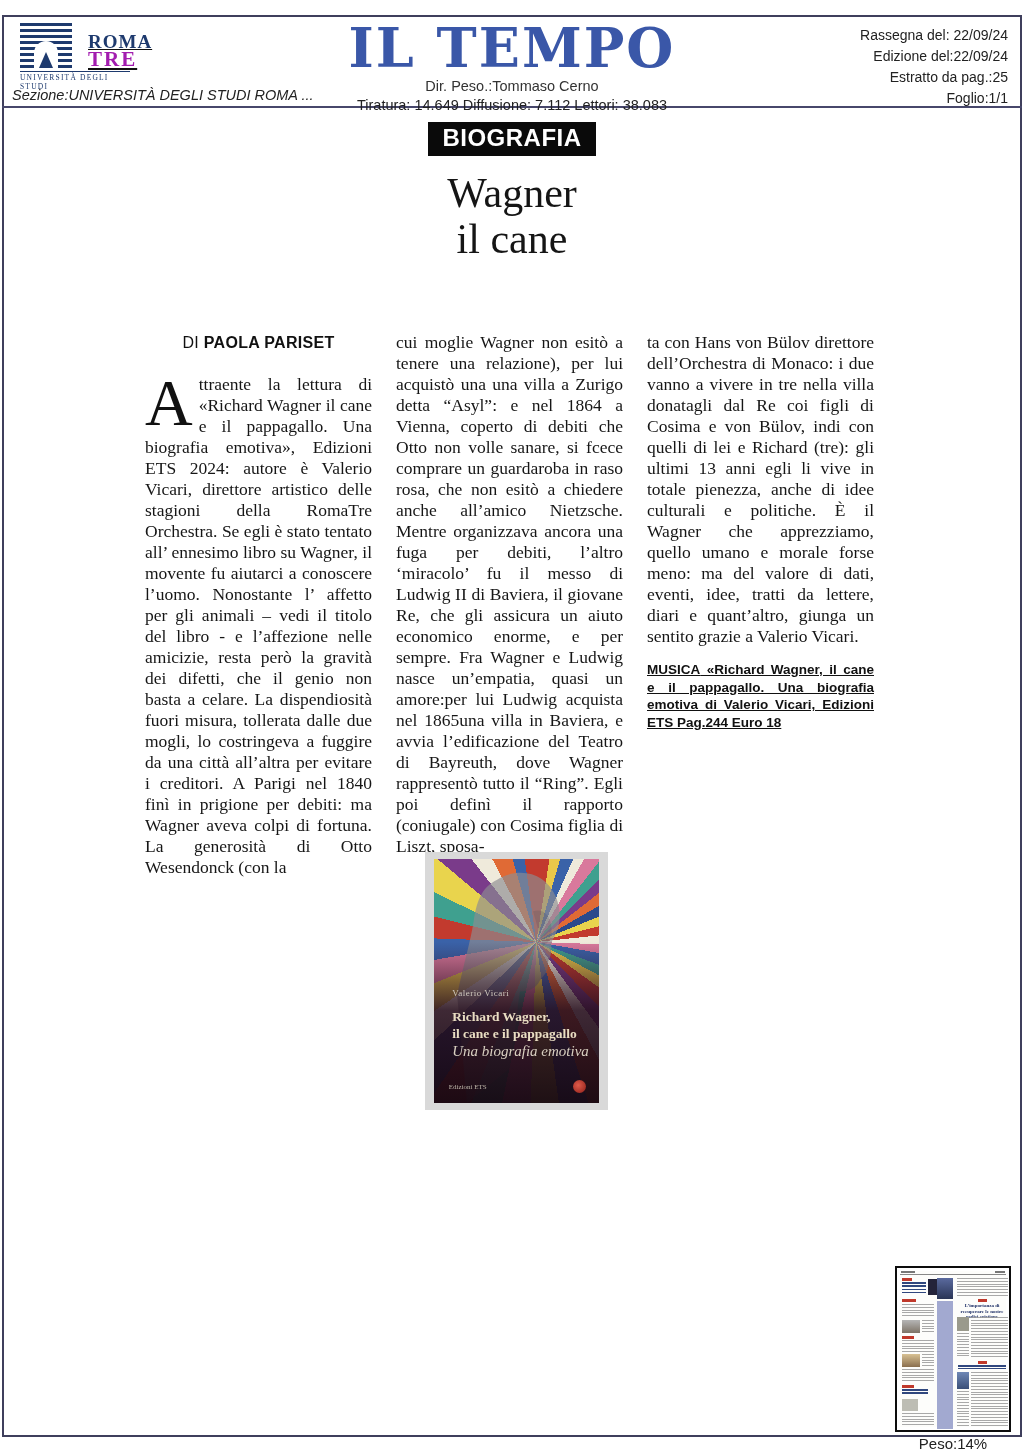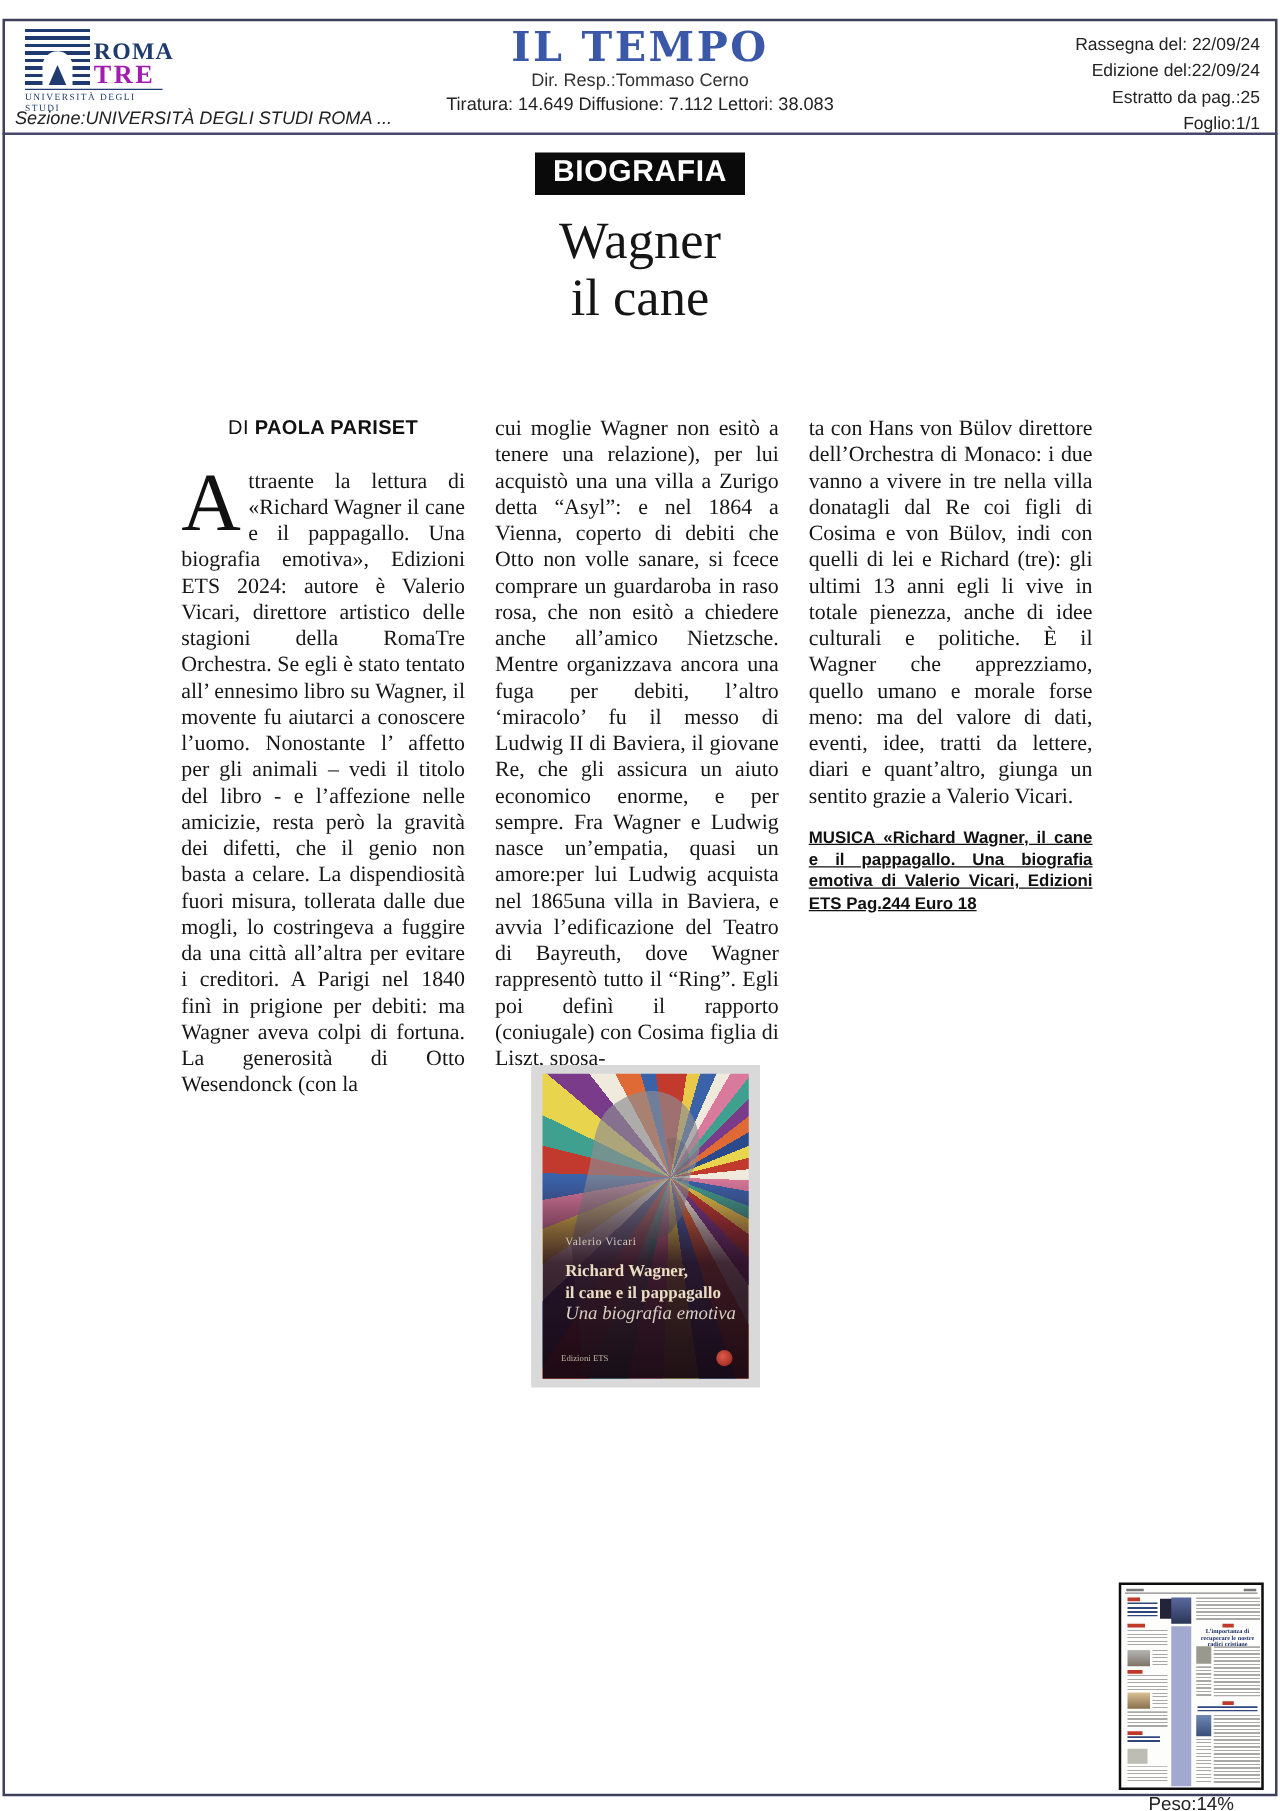--- a/index.html
+++ b/index.html
@@ -29,32 +29,32 @@
   }
   .logo-arch {
     position:absolute; left:14px; bottom:0; width:24px; height:28px;
     background:#fff; border-radius:12px 12px 0 0;
   }
   .logo-tri {
     position:absolute; left:19px; bottom:1px; width:0; height:0;
     border-left:7px solid transparent; border-right:7px solid transparent;
     border-bottom:16px solid #1e3a6e;
   }
-  .logo-words { margin-left:3px; line-height:0.9; }
+  .logo-words { margin-left:16px; line-height:0.9;text-decoration:underline; }
   .logo-roma { font-family:"Liberation Serif", serif; font-weight:bold; font-size:19px; color:#1e3a6e; letter-spacing:1px; }
   .logo-tre  { font-family:"Liberation Serif", serif; font-weight:bold; font-size:21px; color:#a21caf; letter-spacing:2px; }
   .logo-sub  { font-family:"Liberation Serif", serif; font-size:7.5px; color:#1e3a6e; letter-spacing:1.2px; margin-top:2px; border-top:1px solid #1e3a6e; padding-top:1px; width:110px; }
   .sezione {
     position:absolute; left:10px; top:72px; font-size:14.5px; color:#222;font-style:italic;
   }
   .masthead {
     position:absolute; left:0; right:0; top:6px; text-align:center;
   }
   .masthead-title {
-    font-family:"DejaVu Serif", serif; font-weight:bold; font-size:33px;
+    font-family:"DejaVu Serif", serif; font-weight:bold; font-size:54px;
     color:#3a57a8; letter-spacing:2px; line-height:1.0;
   }
   .masthead-dir { font-size:14.5px; color:#333; margin-top:3px; }
   .masthead-stats { font-size:14.5px; color:#222; margin-top:3px; }
   .header-info {
     position:absolute; right:14px; top:10px; text-align:right;
     font-size:14px; color:#222; line-height:1.5;
   }
   
   .kicker-wrap { position:absolute; left:0; right:0; top:122px; text-align:center; }
@@ -185,21 +185,21 @@
         <div class="logo-words">
           <div class="logo-roma">ROMA</div>
           <div class="logo-tre">TRE</div>
         </div>
       </div>
       <div class="logo-sub">UNIVERSITÀ DEGLI STUDI</div>
     </div>
 
     <div class="masthead">
       <div class="masthead-title">IL TEMPO</div>
-      <div class="masthead-dir">Dir. Resp.:Tommaso Cerno</div>
+      <div class="masthead-dir">Dir. Peso.:Tommaso Cerno</div>
       <div class="masthead-stats">Tiratura: 14.649 Diffusione: 7.112 Lettori: 38.083</div>
     </div>
 
     <div class="header-info">
       <div>Rassegna del: 22/09/24</div>
       <div>Edizione del:22/09/24</div>
       <div>Estratto da pag.:25</div>
       <div>Foglio:1/1</div>
     </div>
 

